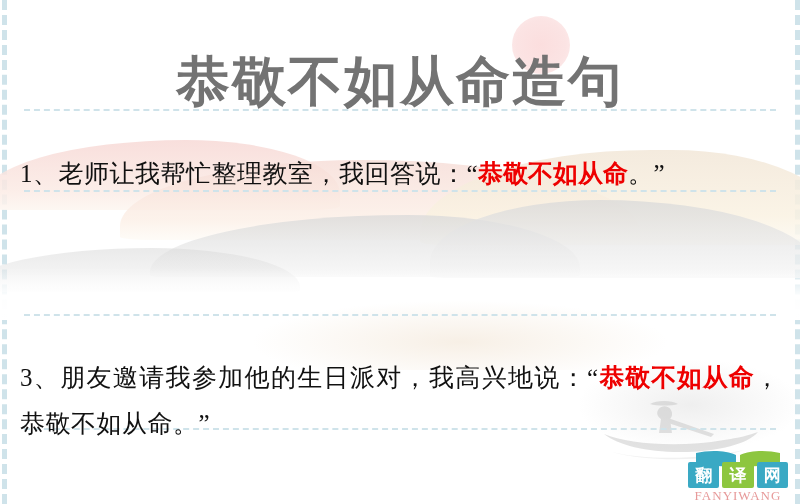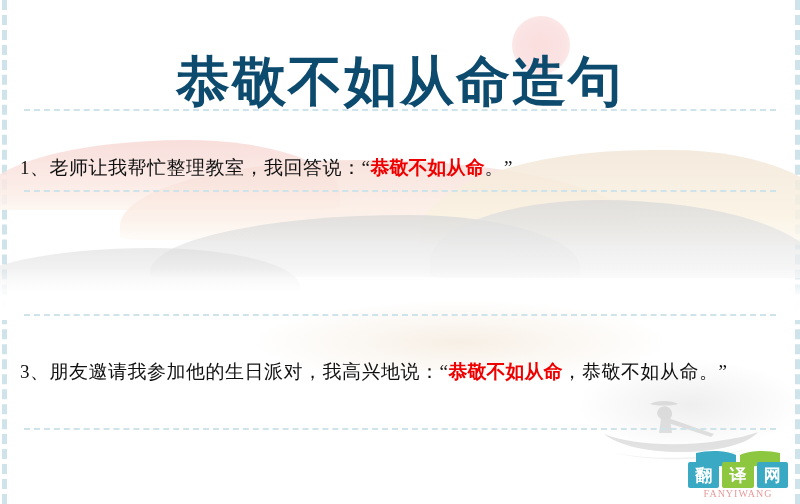--- a/index.html
+++ b/index.html
@@ -126,41 +126,41 @@
     position: absolute;
     left: 0;
     right: 0;
     top: 16px;
     text-align: center;
     font-family: "Liberation Serif", "DejaVu Serif", serif;
     font-weight: bold;
     font-size: 54px;
     line-height: 1.12;
     letter-spacing: 2px;
-    color: #0c4a6e;
+    color: #737373;
     white-space: nowrap;
   }
 
   .divider {
     position: absolute;
     left: 24px;
     width: 752px;
     height: 0;
     border-top: 2px dashed #cfe3ea;
   }
   .d0 { top: 109px; }
   .d1 { top: 190px; }
   .d2 { top: 314px; }
   .d3 { top: 428px; }
 
   .sentence {
     position: absolute;
     left: 20px;
     width: 760px;
-    font-size: 19px;
+    font-size: 25px;
     line-height: 46px;
     color: #111111;
     letter-spacing: .5px;
     text-align: justify;
   }
   .s1 { top: 126px; }
   .s2 { top: 208px; }
   .s3 { top: 330px; }
 
   .hl {
@@ -202,21 +202,21 @@
   }
   .tile.t0 { background: #3aa9c4; }
   .tile.t1 { background: #8dc63f; }
   .tile.t2 { background: #3aa9c4; }
   .logo-sub {
     position: absolute;
     left: 0;
     top: 38px;
     width: 104px;
     text-align: center;
-    font-size: 10px;
+    font-size: 13px;
     letter-spacing: 1px;
     color: #e79a9a;
     font-family: "Liberation Serif", "DejaVu Serif", serif;
   }
 </style>
 </head>
 <body>
 
 <div id="page">
 

